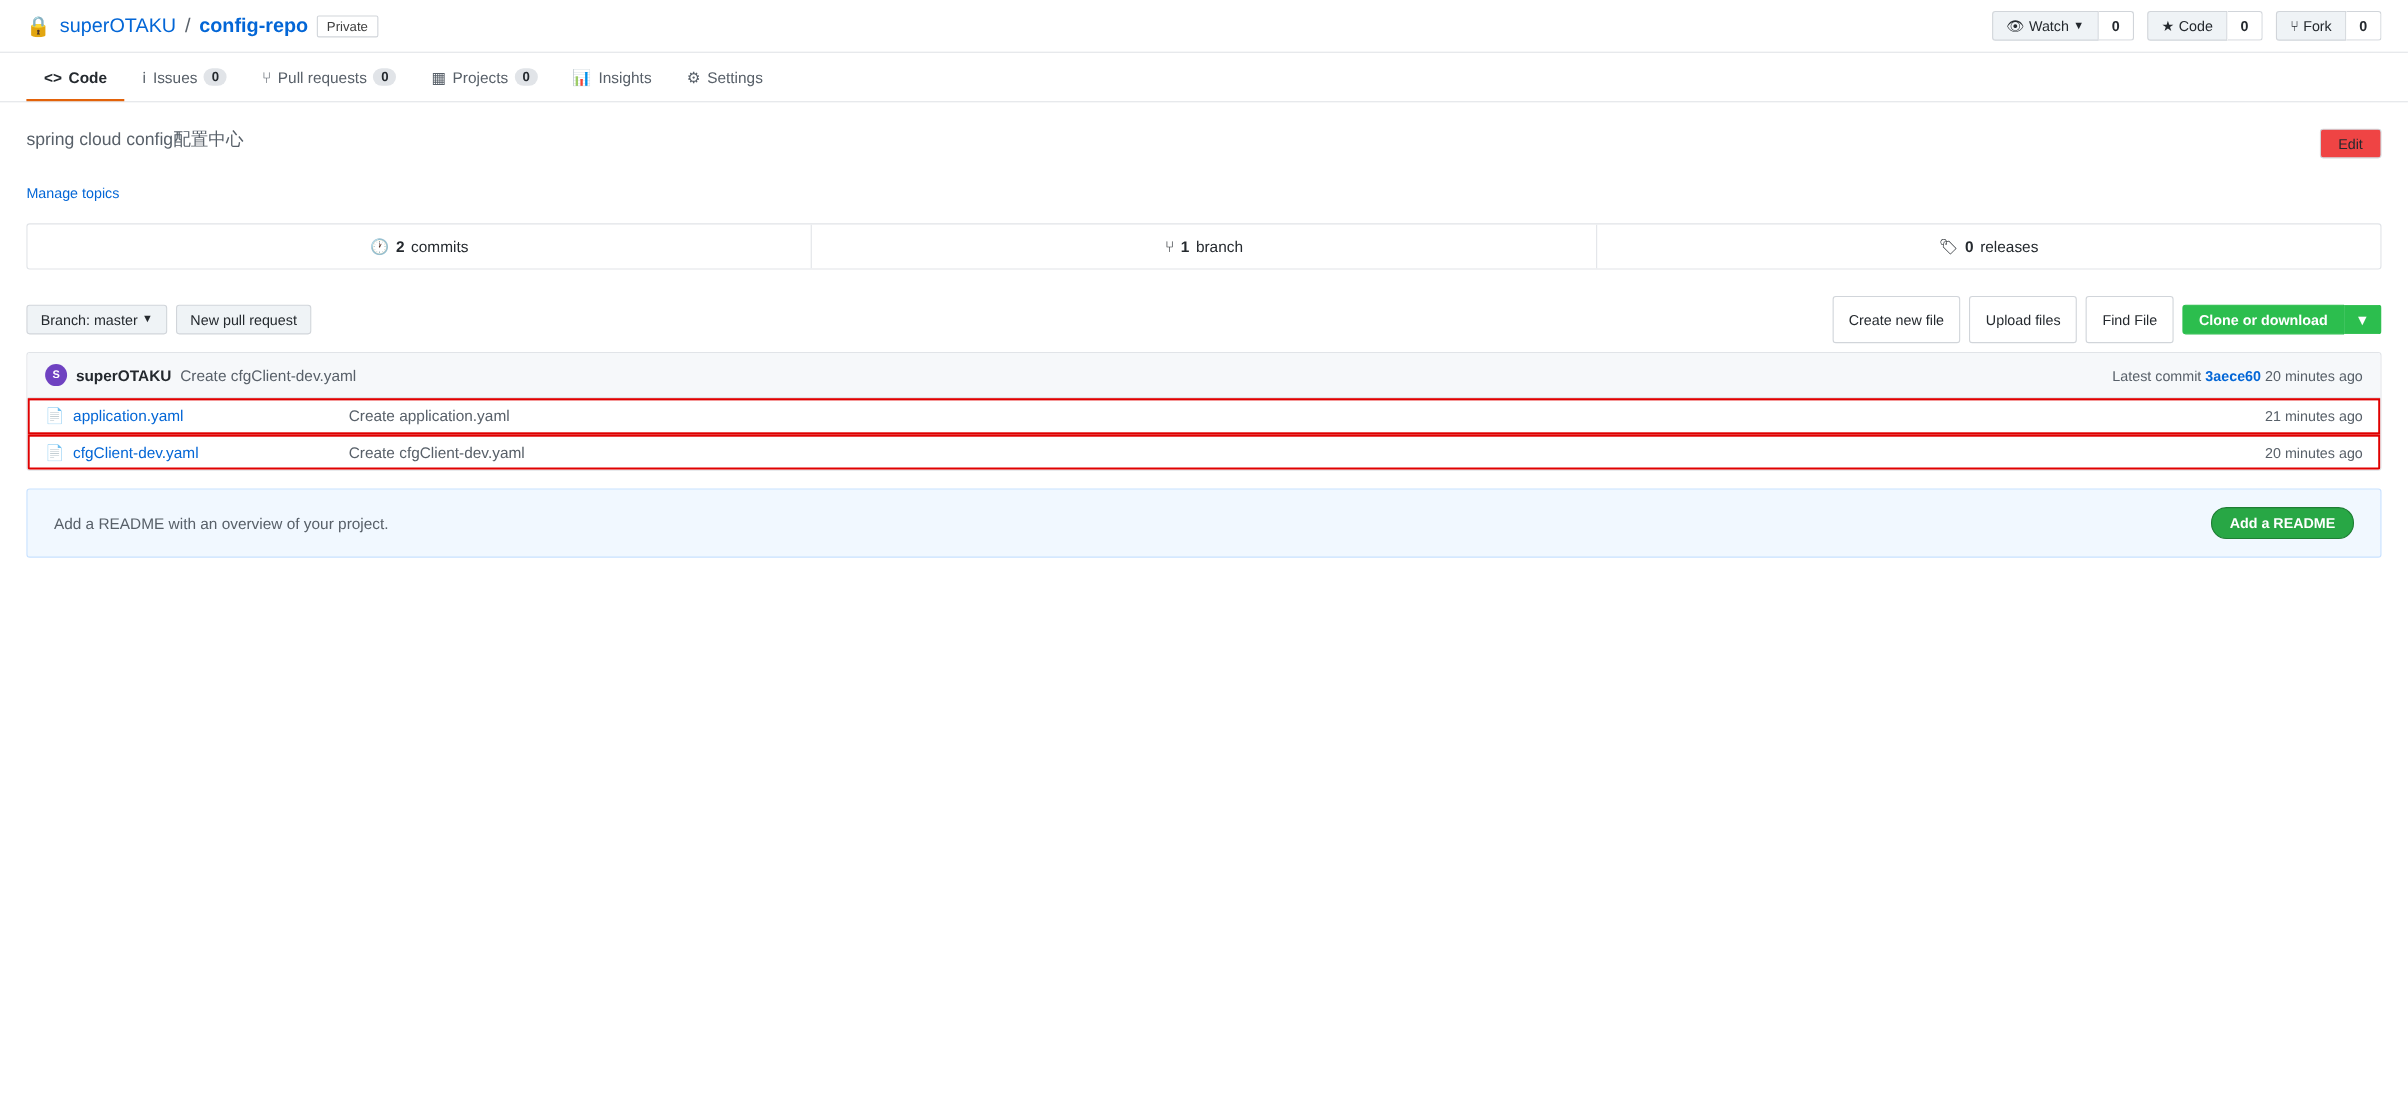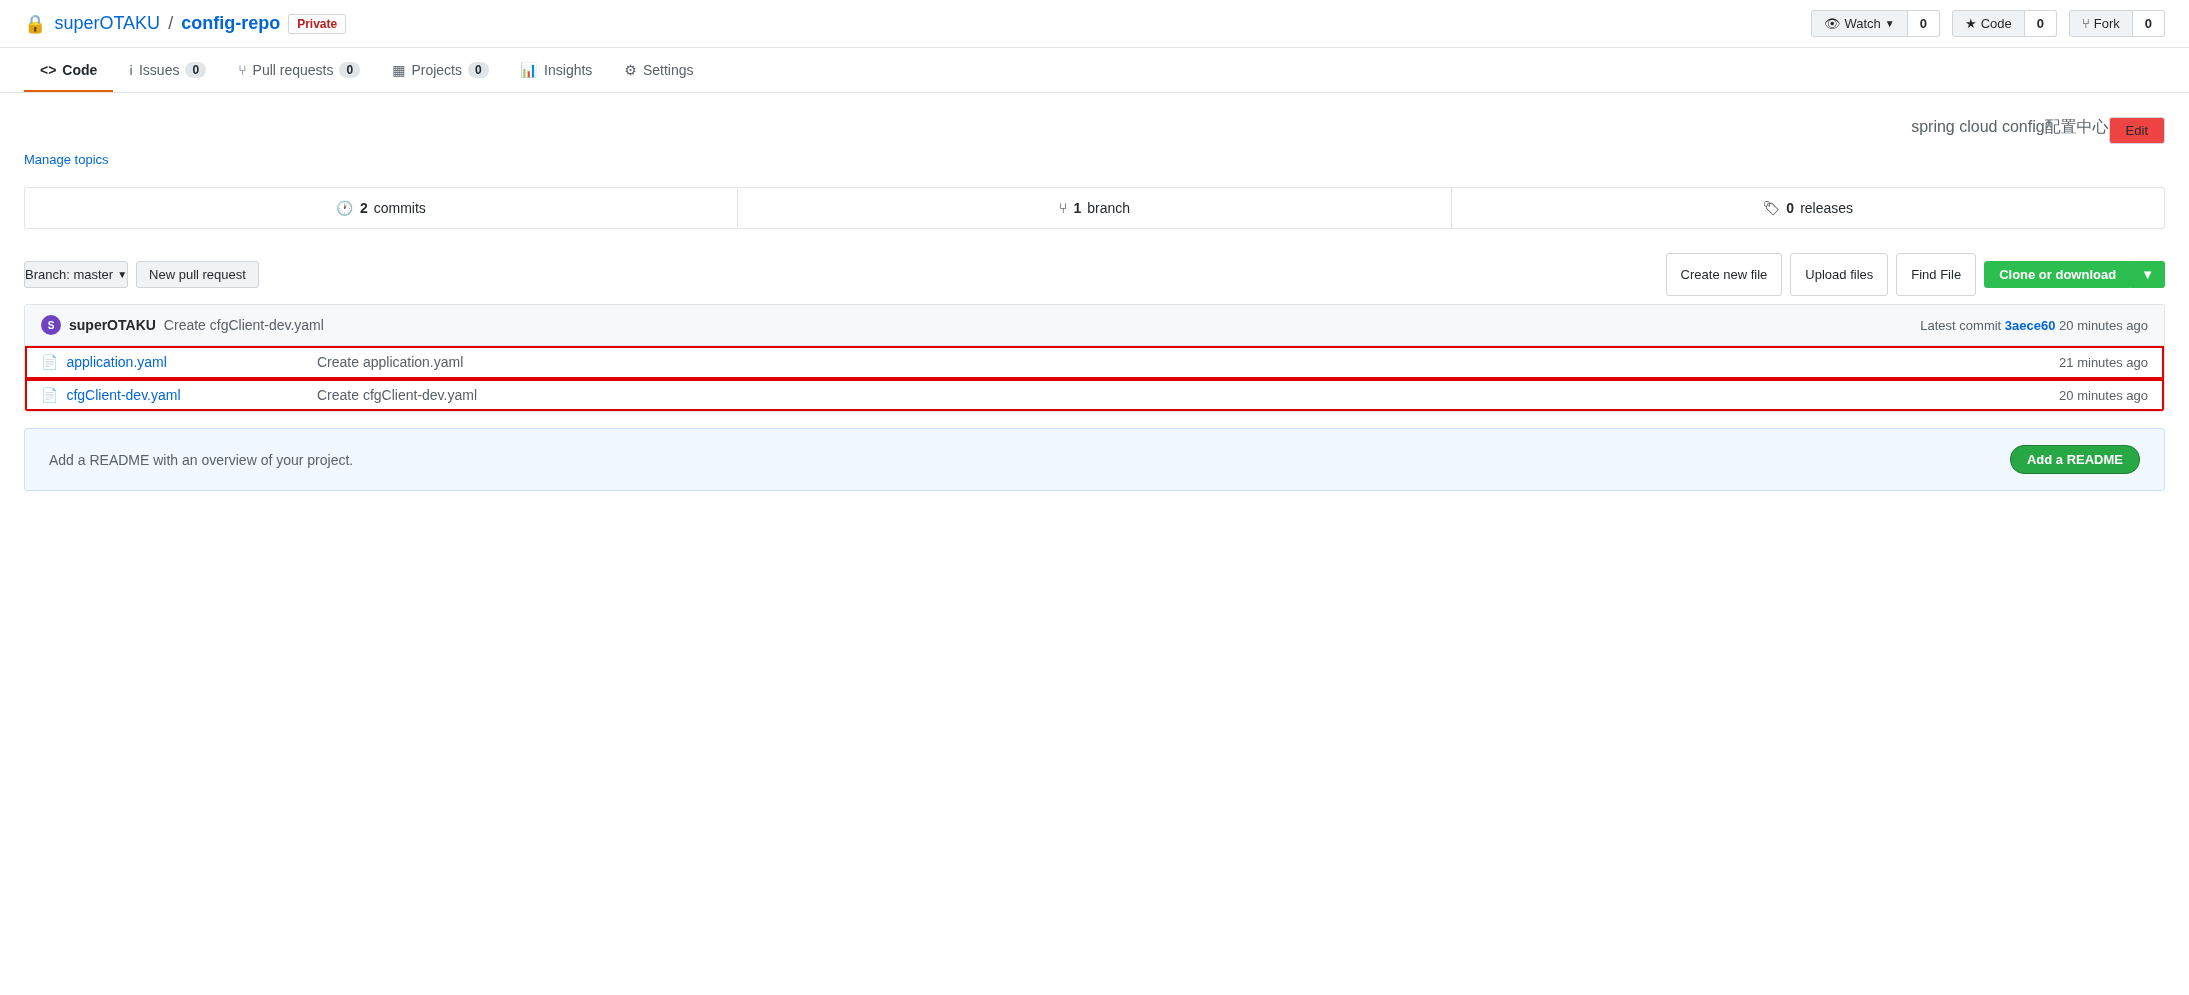--- a/index.html
+++ b/index.html
@@ -23,22 +23,22 @@
       font-size: 18px;
     }
     .repo-title .owner { color: #0366d6; font-weight: 400; }
     .repo-title .separator { color: #586069; font-weight: 300; }
     .repo-title .repo-name { color: #0366d6; font-weight: 600; }
     .private-badge {
       border: 1px solid #d1d5da;
       border-radius: 2px;
       padding: 2px 8px;
       font-size: 12px;
-      color: #b91c1c;
-      font-weight: 700;
+      color: #404040;
+      font-weight: 400;
     }
     .header-actions {
       display: flex;
       align-items: center;
       gap: 4px;
     }
     .action-group {
       display: flex;
       align-items: center;
       margin-left: 8px;
@@ -97,22 +97,22 @@
       font-size: 12px;
       color: #24292e;
       font-weight: 600;
     }
     .main-content {
       padding: 24px 24px 0 24px;
     }
     .repo-description {
       display: flex;
       align-items: flex-start;
-      justify-content: flex-end;
-      margin-bottom: 8px;
+      justify-content: space-between;
+      margin-bottom: 24px;
     }
     .repo-desc-text {
       font-size: 16px;
       color: #586069;
     }
     .edit-btn {
       border: 1px solid #d1d5da;
       background: #ef4444;
       color: #24292e;
       padding: 5px 16px;
@@ -156,21 +156,21 @@
     }
     .file-toolbar-left {
       display: flex;
       align-items: center;
       gap: 8px;
     }
     .branch-btn {
       border: 1px solid #d1d5da;
       background: #eff3f6;
       color: #24292e;
-      padding: 5px 0;
+      padding: 5px 12px;
       font-size: 13px;
       cursor: pointer;
       border-radius: 3px;
       display: flex;
       align-items: center;
       gap: 4px;
     }
     .new-pr-btn {
       border: 1px solid #d1d5da;
       background: #eff3f6;

